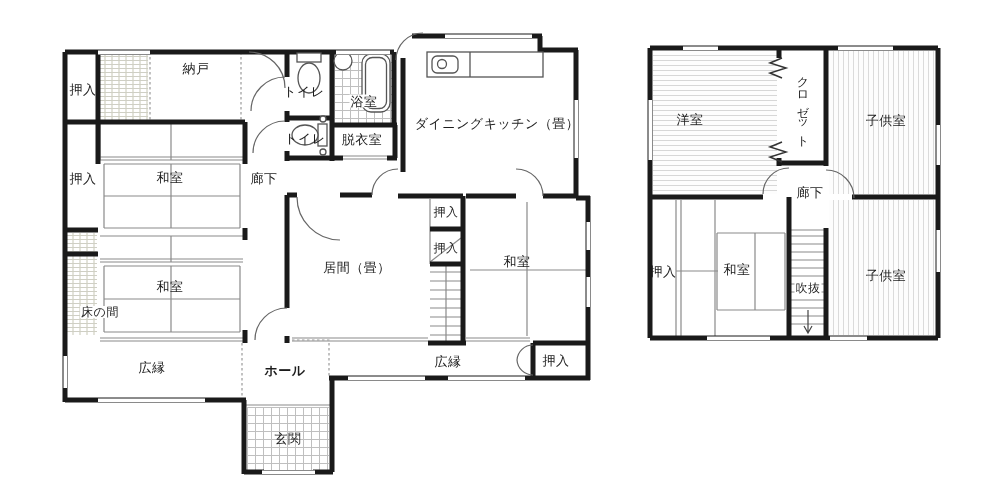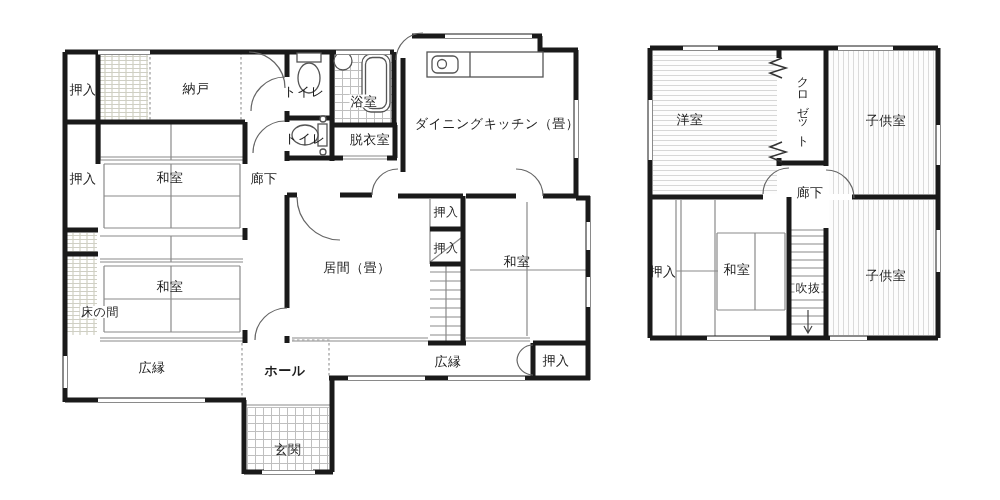--- a/index.html
+++ b/index.html
@@ -187,40 +187,40 @@
     <div class="winh" style="left:838px;top:45.5px;width:55px;"></div>
     <div class="winv" style="left:647.5px;top:100px;height:60px;"></div>
     <div class="winv" style="left:935.5px;top:125px;height:40px;"></div>
     <div class="winv" style="left:935.5px;top:230px;height:42px;"></div>
     <div class="winh" style="left:707px;top:335.5px;width:63px;"></div>
     <div class="winh" style="left:830px;top:335.5px;width:37px;"></div>
   </div>
 
   <div>
     <div class="lbl" style="left:83px;top:89px;">押入</div>
-    <div class="lbl" style="left:196px;top:88px;">納戸</div>
+    <div class="lbl" style="left:196px;top:68px;">納戸</div>
     <div class="lbl" style="left:304px;top:91px;">トイレ</div>
     <div class="lbl boxed" style="left:364px;top:101px;">浴室</div>
     <div class="lbl" style="left:305px;top:138px;">トイレ</div>
-    <div class="lbl" style="left:362px;top:139px;margin-left:8px;">脱衣室</div>
+    <div class="lbl" style="left:362px;top:139px;">脱衣室</div>
     <div class="lbl" style="left:497px;top:123px;">ダイニングキッチン（畳）</div>
     <div class="lbl" style="left:83px;top:178px;">押入</div>
     <div class="lbl" style="left:170px;top:177px;">和室</div>
     <div class="lbl" style="left:264px;top:178px;">廊下</div>
     <div class="lbl" style="left:357px;top:267px;">居間（畳）</div>
     <div class="lbl small" style="left:446px;top:212px;">押入</div>
     <div class="lbl small" style="left:446px;top:248px;">押入</div>
     <div class="lbl" style="left:517px;top:261px;">和室</div>
     <div class="lbl small boxed" style="left:100px;top:312px;">床の間</div>
     <div class="lbl" style="left:170px;top:286px;">和室</div>
     <div class="lbl" style="left:152px;top:367px;">広縁</div>
     <div class="lbl" style="left:285px;top:370px;font-weight:bold;">ホール</div>
     <div class="lbl" style="left:448px;top:361px;">広縁</div>
     <div class="lbl" style="left:556px;top:360px;">押入</div>
-    <div class="lbl" style="left:288px;top:438px;margin-top:11px;">玄関</div>
+    <div class="lbl" style="left:288px;top:438px;">玄関</div>
   </div>
 
   <div>
     <div class="lbl" style="left:690px;top:119px;">洋室</div>
     <div class="lbl small vert boxed" style="left:803px;top:105px;">クロゼット</div>
     <div class="lbl" style="left:886px;top:120px;">子供室</div>
     <div class="lbl" style="left:810px;top:192px;">廊下</div>
     <div class="lbl" style="left:663px;top:271px;">押入</div>
     <div class="lbl" style="left:737px;top:269px;">和室</div>
     <div class="lbl small boxed" style="left:808px;top:288px;">吹抜</div>

